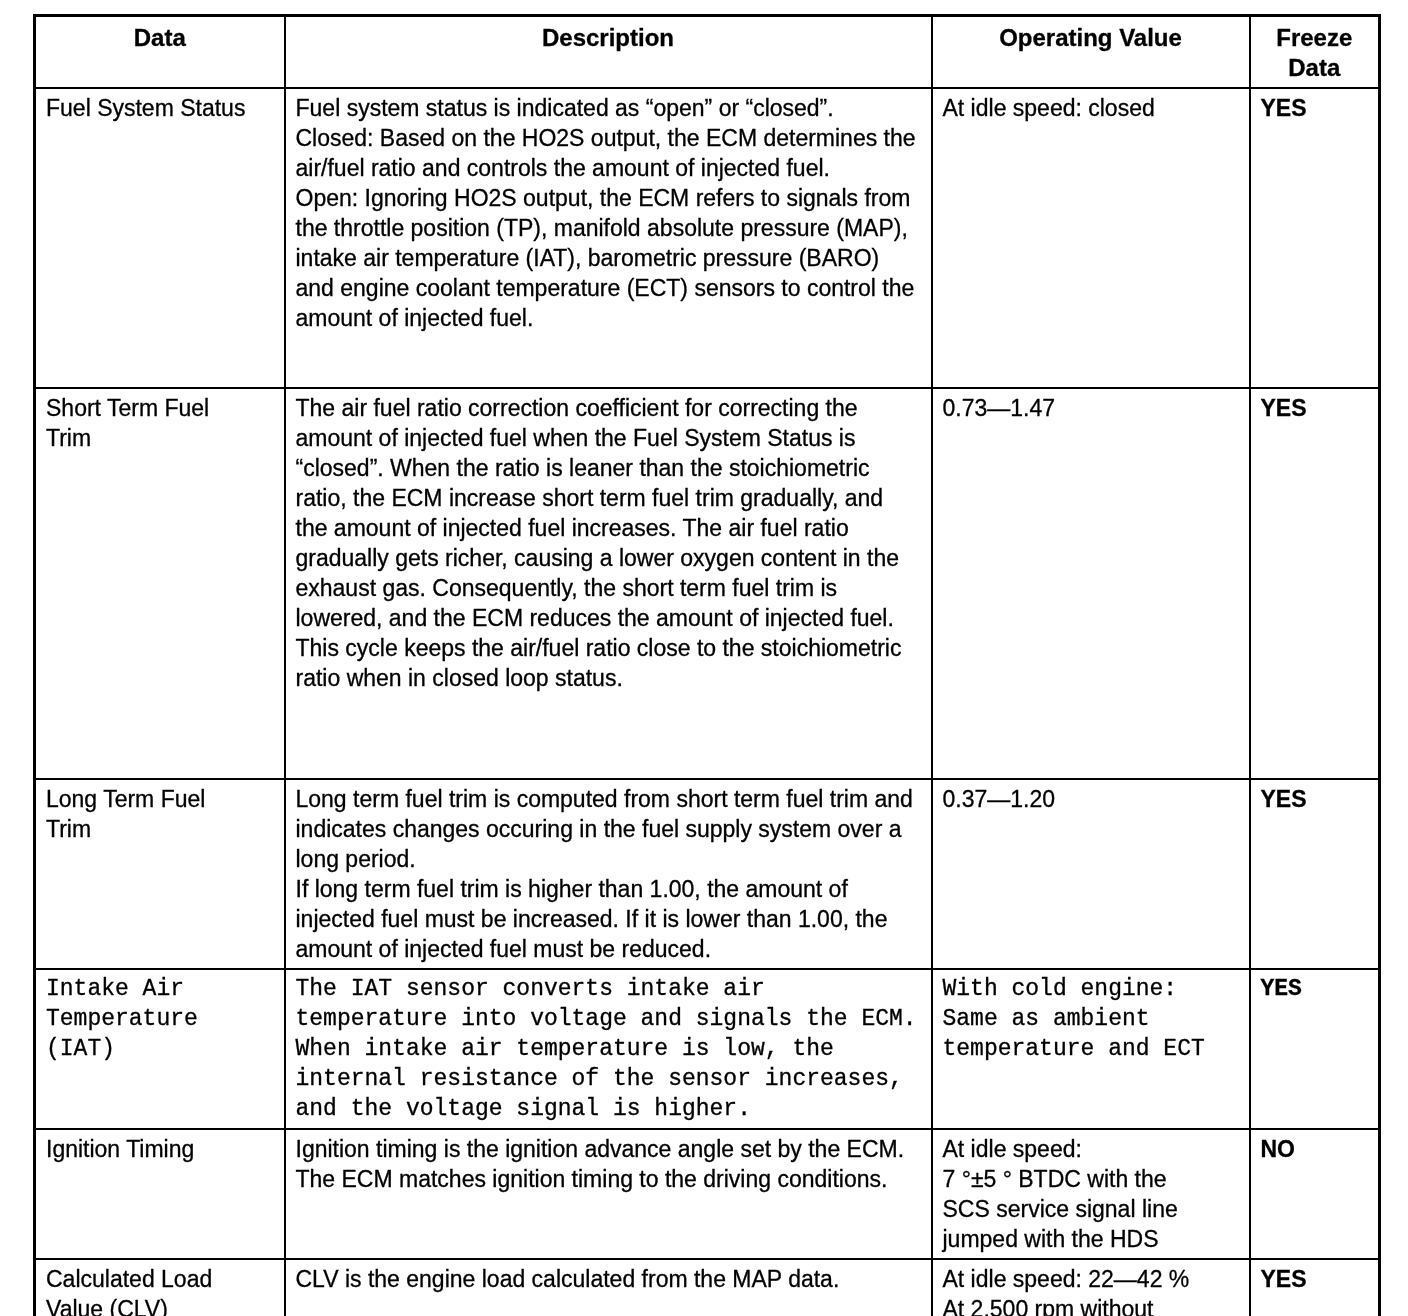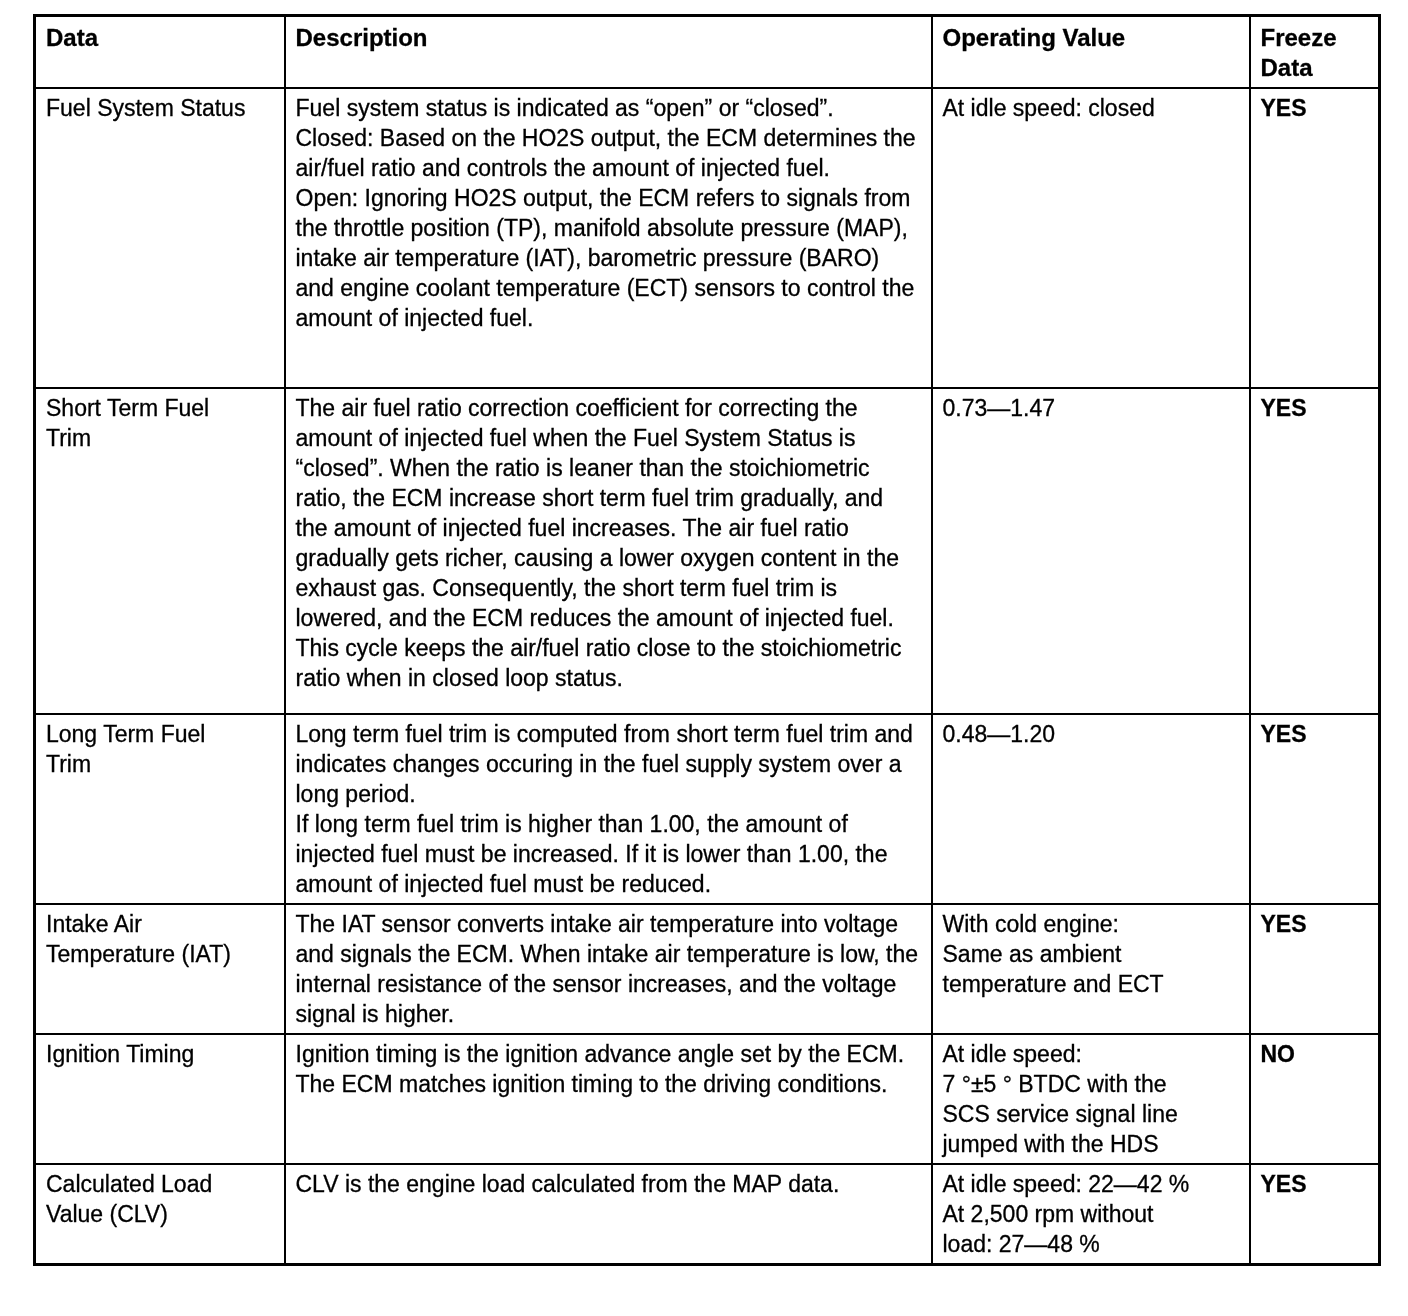--- a/index.html
+++ b/index.html
@@ -30,34 +30,34 @@
     vertical-align: top;
     padding: 4px 10px 4px 10px;
     font-size: 23px;
     line-height: 30px;
     white-space: pre-line;
     overflow: hidden;
     -webkit-text-stroke: 0.3px #000000;
   }
   .doc-table th {
     font-weight: bold;
-    text-align: left;
+    text-align: center;
     font-size: 24px;
     padding-top: 6px;
   }
   .col-data   { width: 250px; }
   .col-desc   { width: 647px; }
   .col-opval  { width: 318px; }
   .col-freeze { width: 130px; }
 
   .rh { height: 64px;  }
   .r1 { height: 300px; }
-  .r2 { height: 326px; }
+  .r2 { height: 391px; }
   .r3 { height: 178px; }
-  .r4 { height: 118px; }
+  .r4 { height: 118px; font-family: Liberation Mono, monospace; }
   .r5 { height: 63px;  }
   .r6 { height: 118px; }
   .r7 { height: 85px;  }
 
   .c-freeze {
     text-align: left;
     font-weight: bold;
   }
   .c-data {
     padding-left: 8px;
@@ -96,21 +96,21 @@
 Trim</td>
       <td class="c-desc">The air fuel ratio correction coefficient for correcting the amount of injected fuel when the Fuel System Status is “closed”. When the ratio is leaner than the stoichiometric ratio, the ECM increase short term fuel trim gradually, and the amount of injected fuel increases. The air fuel ratio gradually gets richer, causing a lower oxygen content in the exhaust gas. Consequently, the short term fuel trim is lowered, and the ECM reduces the amount of injected fuel. This cycle keeps the air/fuel ratio close to the stoichiometric ratio when in closed loop status.</td>
       <td class="c-opval">0.73—1.47</td>
       <td class="c-freeze">YES</td>
     </tr>
     <tr class="r3">
       <td class="c-data">Long Term Fuel
 Trim</td>
       <td class="c-desc">Long term fuel trim is computed from short term fuel trim and indicates changes occuring in the fuel supply system over a long period.
 If long term fuel trim is higher than 1.00, the amount of injected fuel must be increased. If it is lower than 1.00, the amount of injected fuel must be reduced.</td>
-      <td class="c-opval">0.48—1.20</td>
+      <td class="c-opval">0.37—1.20</td>
       <td class="c-freeze">YES</td>
     </tr>
     <tr class="r4">
       <td class="c-data">Intake Air
 Temperature (IAT)</td>
       <td class="c-desc">The IAT sensor converts intake air temperature into voltage and signals the ECM. When intake air temperature is low, the internal resistance of the sensor increases, and the voltage signal is higher.</td>
       <td class="c-opval">With cold engine:
 Same as ambient
 temperature and ECT</td>
       <td class="c-freeze">YES</td>

